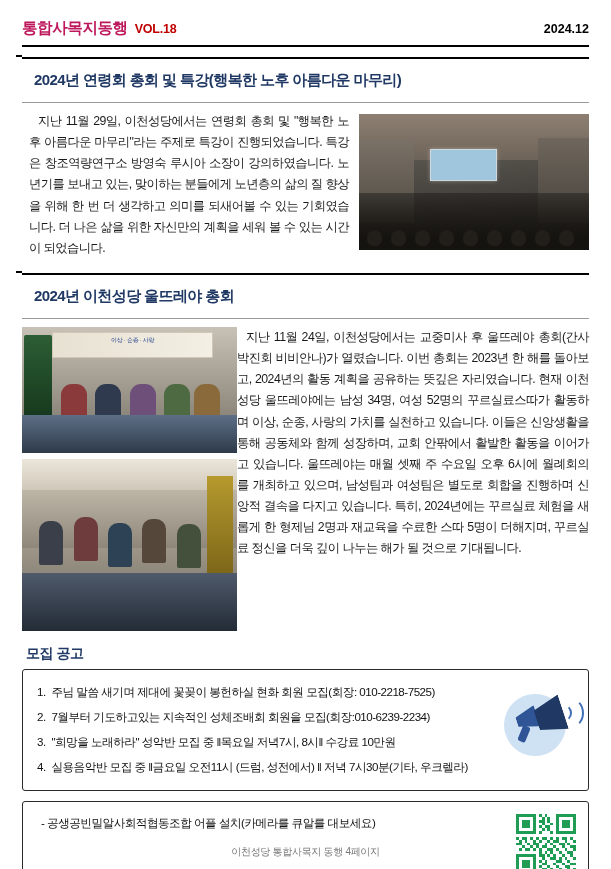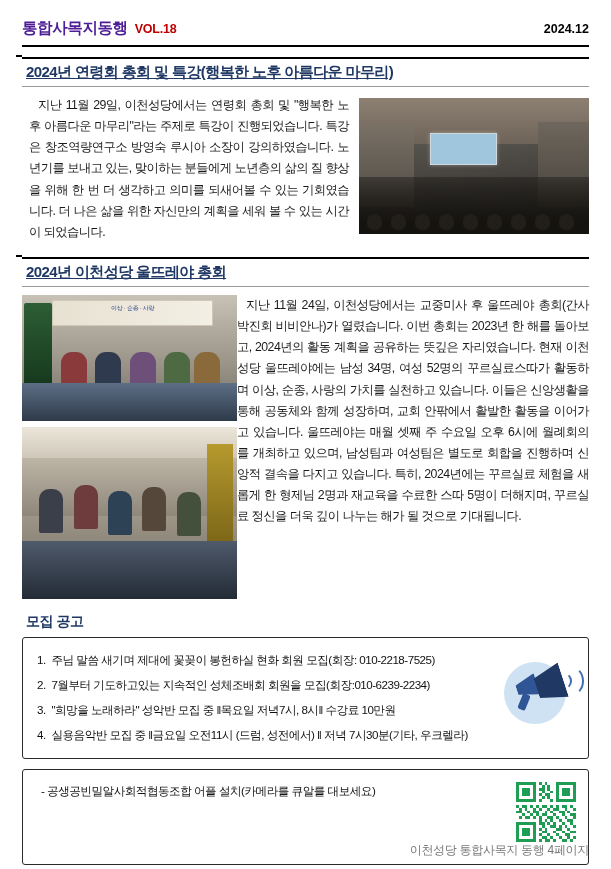--- a/index.html
+++ b/index.html
@@ -31,21 +31,21 @@
   }
   .masthead-left {
     display: flex;
     align-items: baseline;
     gap: 7px;
   }
   .mast-title {
     font-size: 15.5px;
     font-weight: bold;
     letter-spacing: -0.4px;
-    color: #4c1d95;
+    color: #be185d;
   }
   .mast-vol {
     font-size: 12.5px;
     font-weight: bold;
     color: #c00000;
     letter-spacing: -0.2px;
   }
   .mast-date {
     font-size: 12.5px;
     font-weight: bold;
@@ -60,27 +60,26 @@
   .section-head {
     position: relative;
     margin-bottom: 8px;
   }
   .section-head .bar-top {
     height: 2px;
     background: #000;
     width: 100%;
   }
   .section-head h2 {
-    margin: 0;
+    margin: 8px;
     padding: 4px 2px 4px 4px;
     font-size: 15px;
     font-weight: bold;
     letter-spacing: -0.6px;
     color: #1f3864;
-    text-decoration: underline;
   }
   .section-head .bar-bottom {
     height: 1px;
     background: #9a9a9a;
     width: 100%;
   }
   .section-head .tick {
     position: absolute;
     left: -6px;
     top: -2px;
@@ -339,22 +338,22 @@
     padding: 2px;
     box-sizing: border-box;
   }
   .qr svg { display: block; }
   
   .footer {
     position: absolute;
     left: 22px;
     right: 22px;
     bottom: 10px;
-    text-align: right;
-    font-size: 12px;
+    text-align: center;
+    font-size: 10px;
     color: #777;
     letter-spacing: -0.3px;
   }
 </style>
 </head>
 <body>
 
 <div class="page">
 
   <div class="masthead">

